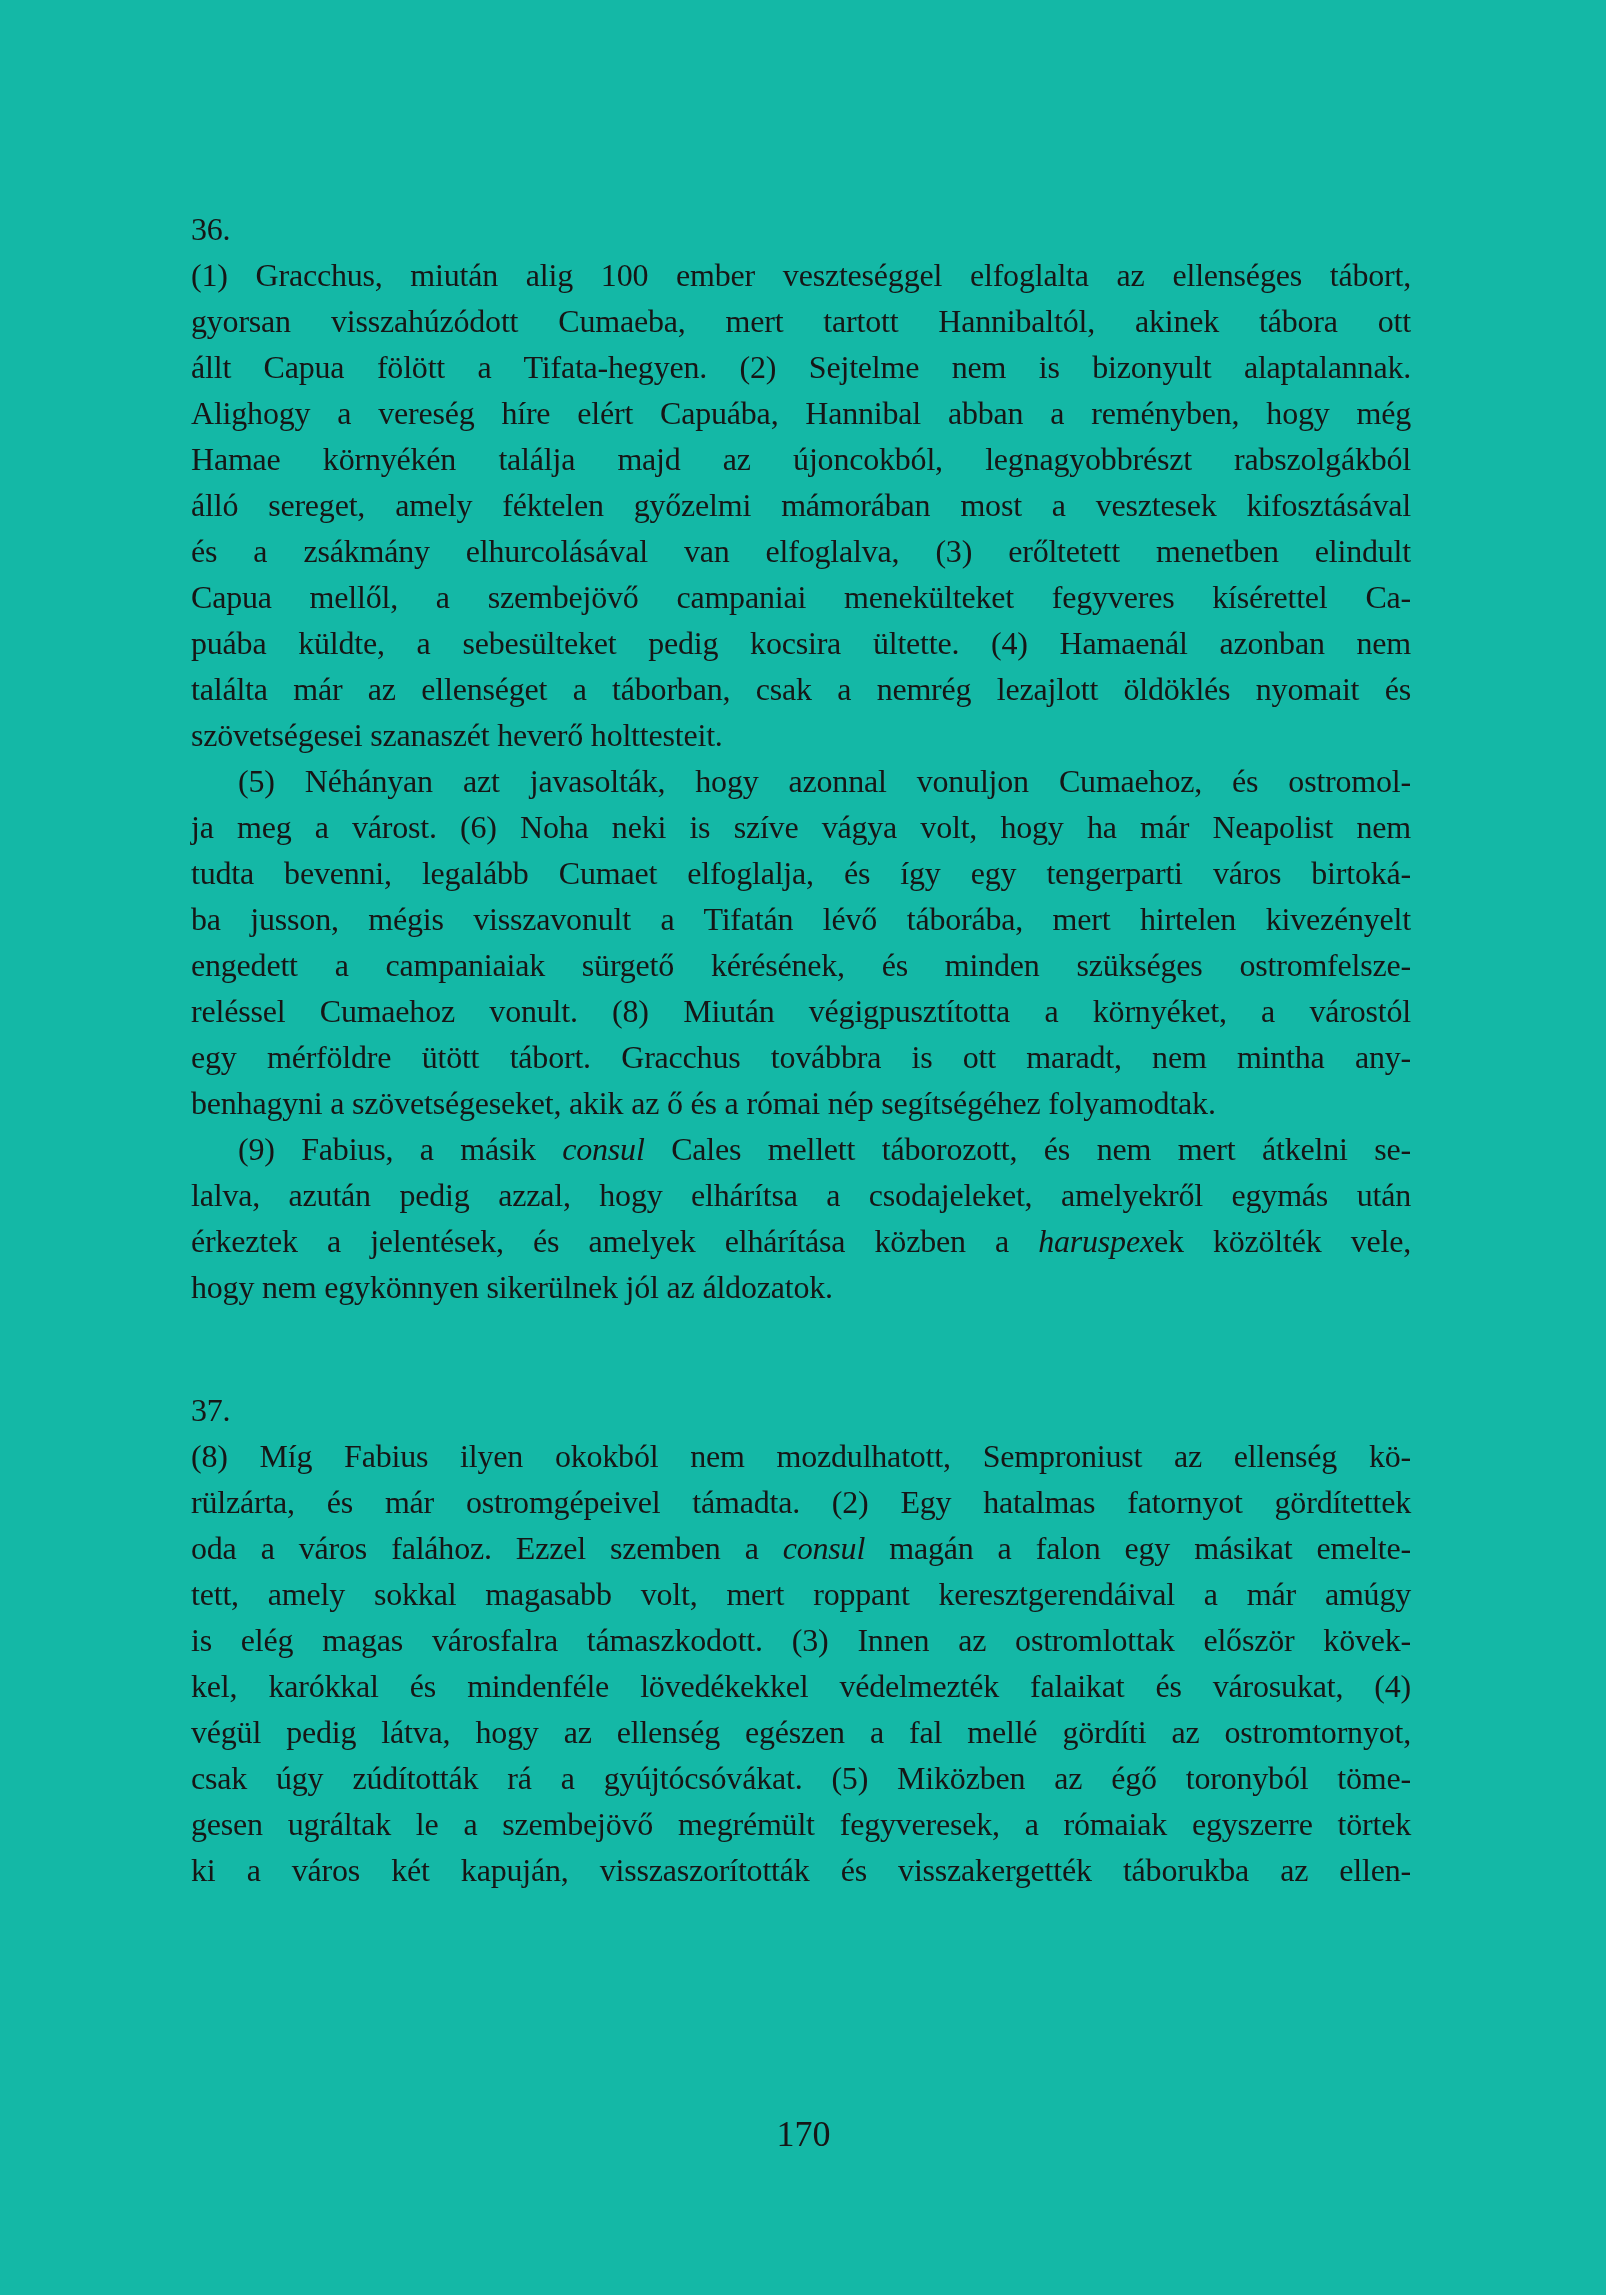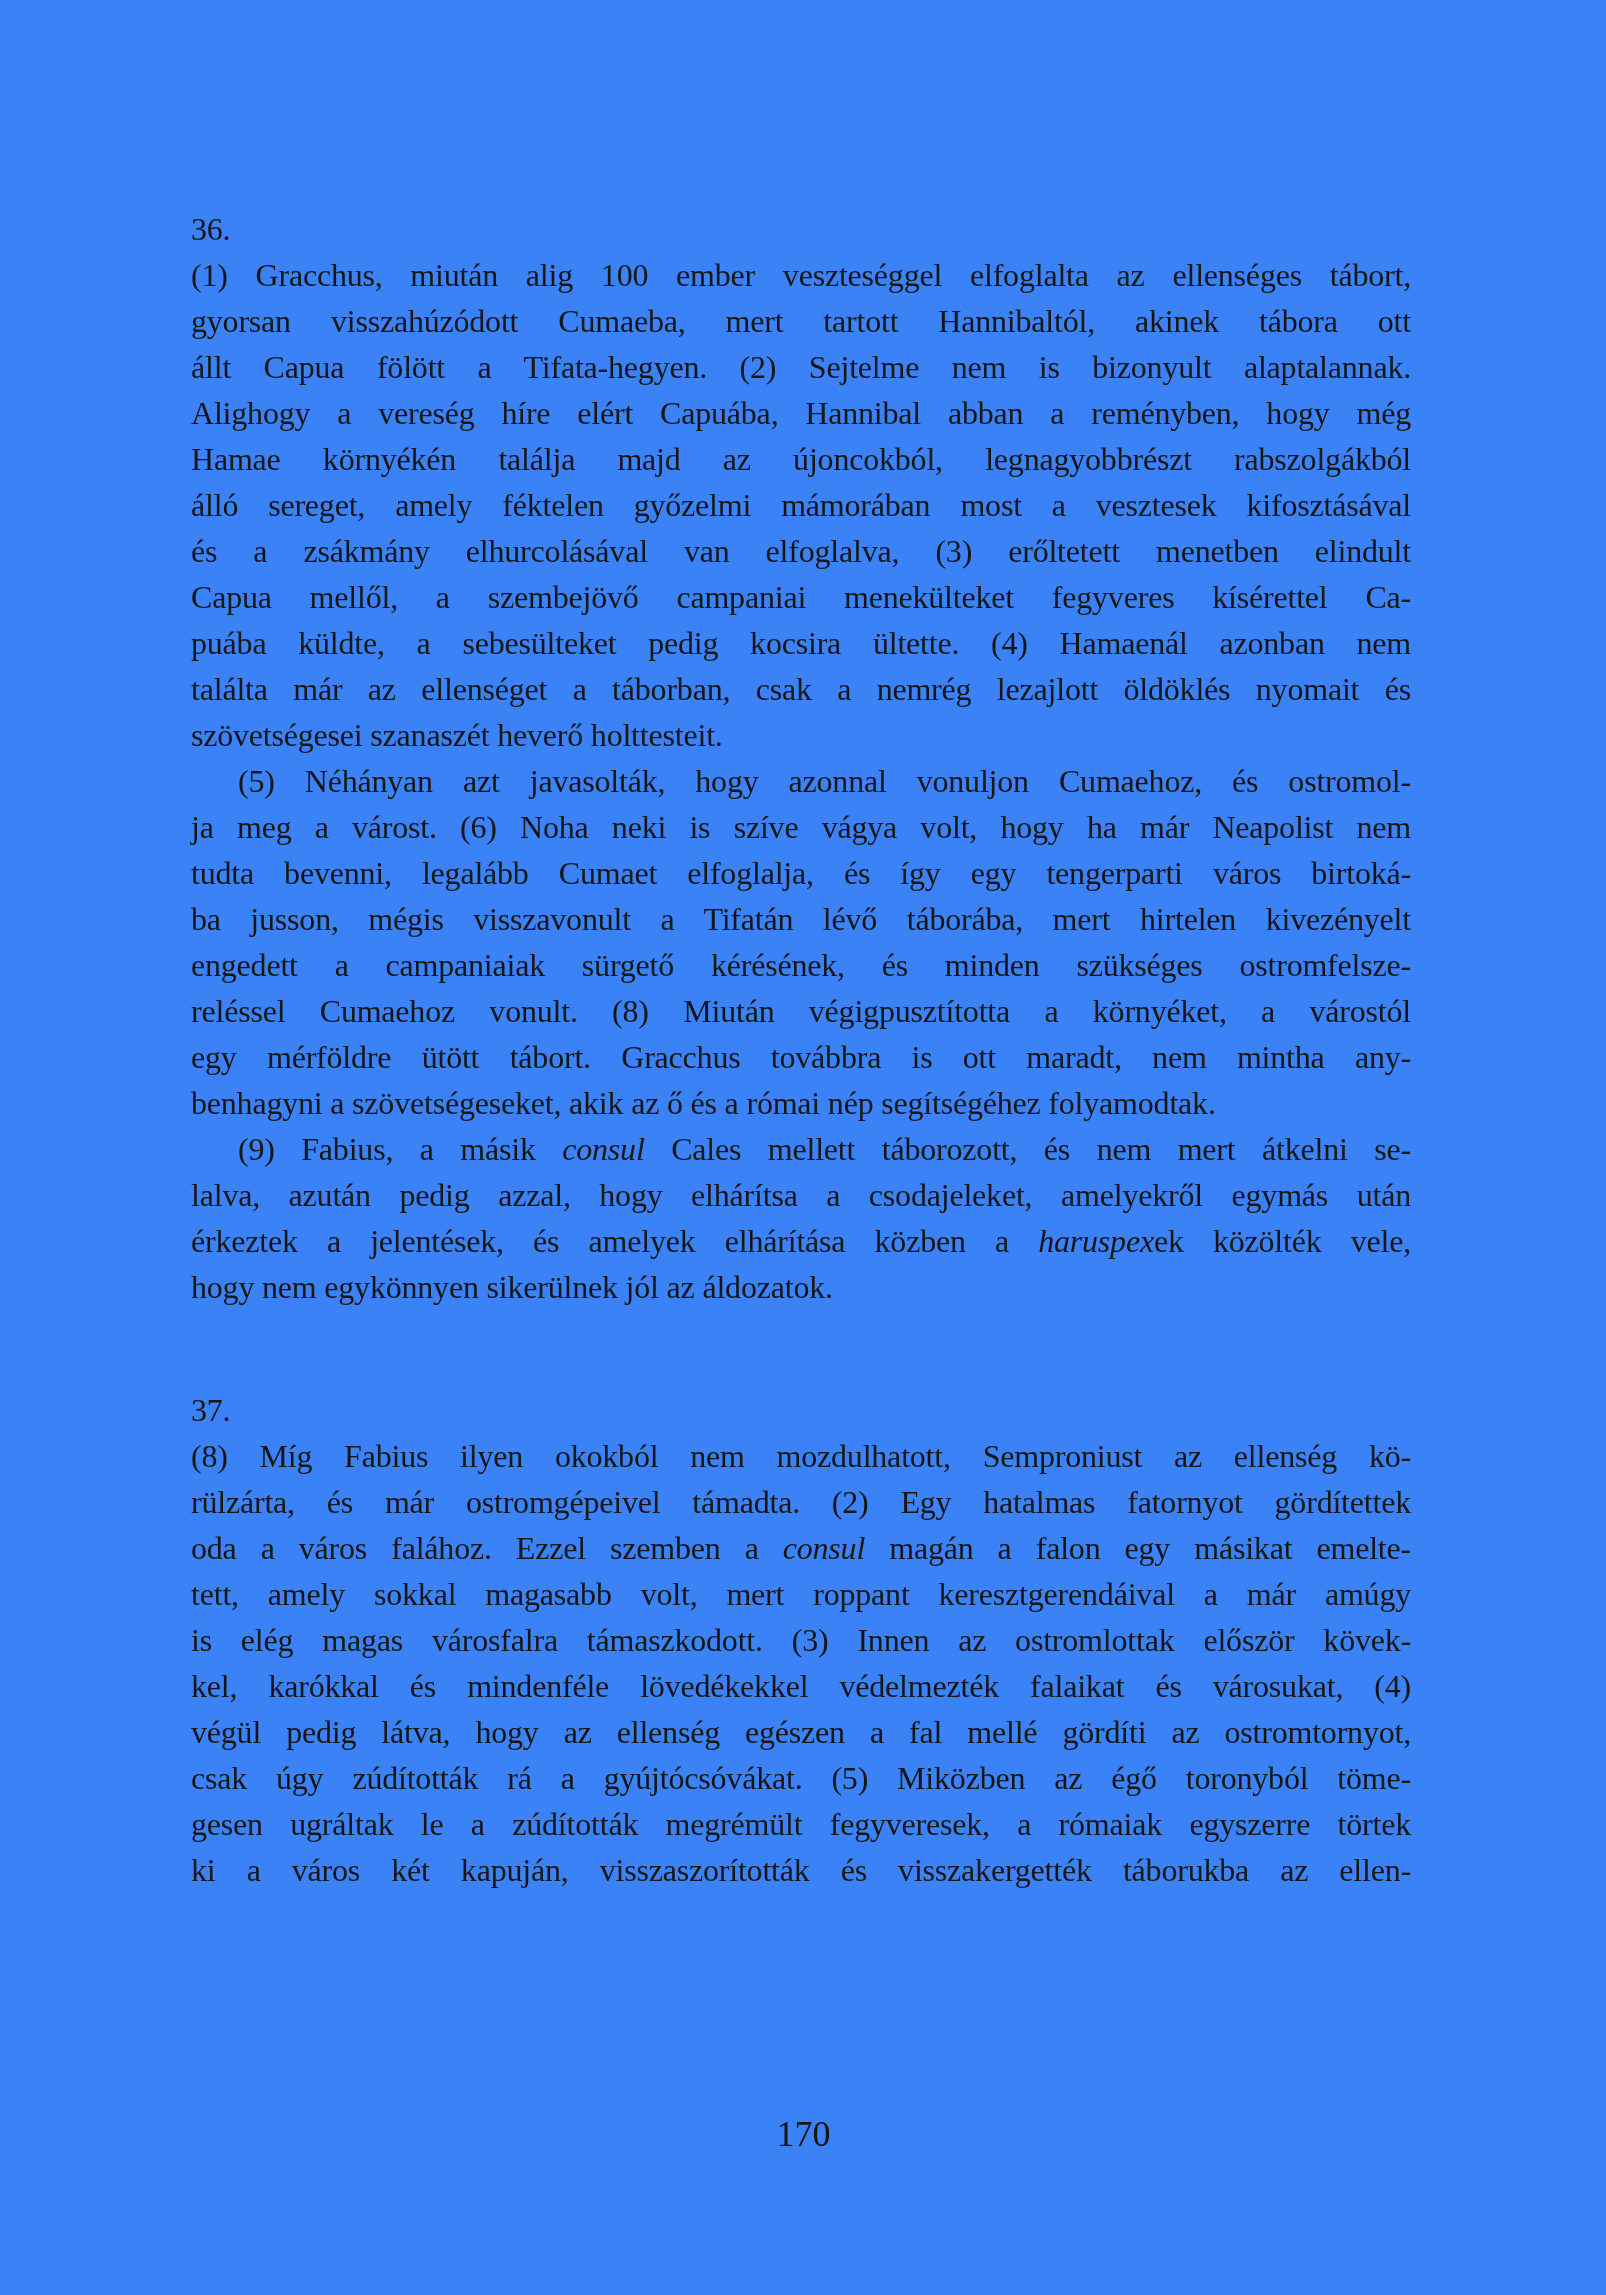--- a/index.html
+++ b/index.html
@@ -4,21 +4,21 @@
 <style>
   html, body {
     margin: 0;
     padding: 0;
     background: #ffffff;
   }
   .page {
     position: relative;
     width: 1607px;
     height: 2295px;
-    background: #3b82f6;
+    background: #14b8a6;
     color: #161616;
     font-family: "Liberation Serif", serif;
     overflow: hidden;
   }
   .text-block {
     position: absolute;
     left: 191px;
     top: 206px;
     width: 1220px;
     font-size: 32px;
@@ -87,19 +87,19 @@
       <div class="section">
         <div class="heading">37.</div>
         <div class="line">(8) Míg Fabius ilyen okokból nem mozdulhatott, Semproniust az ellenség kö-</div>
         <div class="line">rülzárta, és már ostromgépeivel támadta. (2) Egy hatalmas fatornyot gördítettek</div>
         <div class="line">oda a város falához. Ezzel szemben a <i>consul</i> magán a falon egy másikat emelte-</div>
         <div class="line">tett, amely sokkal magasabb volt, mert roppant keresztgerendáival a már amúgy</div>
         <div class="line">is elég magas városfalra támaszkodott. (3) Innen az ostromlottak először kövek-</div>
         <div class="line">kel, karókkal és mindenféle lövedékekkel védelmezték falaikat és városukat, (4)</div>
         <div class="line">végül pedig látva, hogy az ellenség egészen a fal mellé gördíti az ostromtornyot,</div>
         <div class="line">csak úgy zúdították rá a gyújtócsóvákat. (5) Miközben az égő toronyból töme-</div>
-        <div class="line">gesen ugráltak le a zúdították megrémült fegyveresek, a rómaiak egyszerre törtek</div>
+        <div class="line">gesen ugráltak le a szembejövő megrémült fegyveresek, a rómaiak egyszerre törtek</div>
         <div class="line">ki a város két kapuján, visszaszorították és visszakergették táborukba az ellen-</div>
       </div>
     </div>
   <div class="page-number">170</div>
 </div>
 
 
 </body></html>

